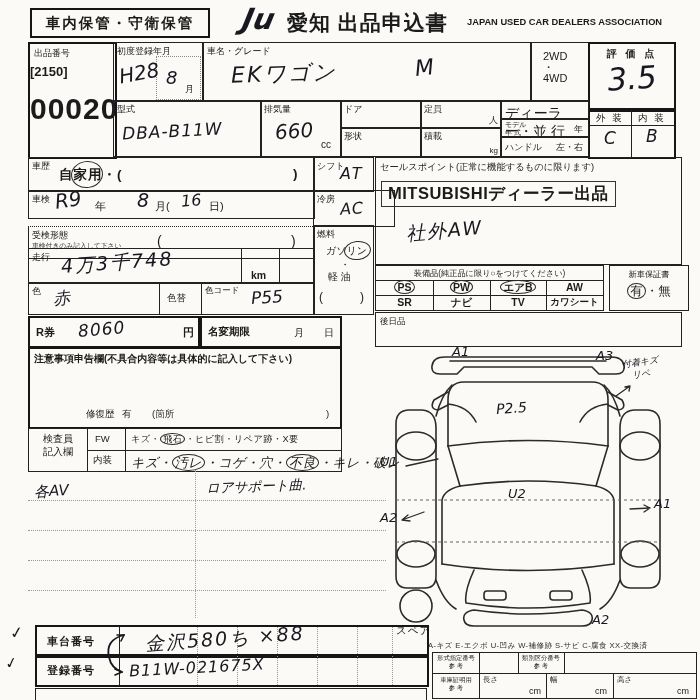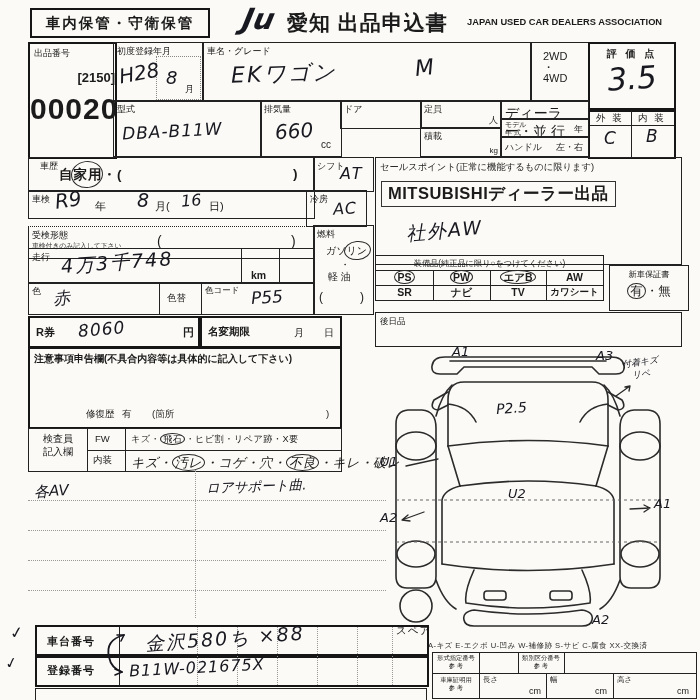--- a/index.html
+++ b/index.html
@@ -23,21 +23,21 @@
 
   <div class="box2" style="left:30px;top:8px;width:176px;height:26px;display:flex;align-items:center;justify-content:center;">
     <span class="b" style="font-size:14.5px;letter-spacing:2px;">車内保管・守衛保管</span>
   </div>
   <span class="abs hw b" style="left:243px;top:2px;font-size:29px;transform:skewX(-12deg);">Ju</span>
   <span class="abs b" style="left:287px;top:9px;font-size:21px;letter-spacing:1px;">愛知 出品申込書</span>
   <span class="abs b" style="left:467px;top:17px;font-size:9.3px;">JAPAN USED CAR DEALERS ASSOCIATION</span>
 
   <div class="box2" style="left:28px;top:42px;width:85px;height:113px;">
     <span class="lbl abs" style="left:4px;top:3px;">出品番号</span>
-    <div class="abs b" style="left:0;top:26px;width:100%;text-align:right;font-size:13px;">[2150]</div>
+    <div class="abs b" style="left:0;top:20px;width:100%;text-align:left;font-size:13px;">[2150]</div>
     <div class="abs b" style="left:0;top:48px;width:100%;text-align:center;font-size:30px;letter-spacing:1px;">00020</div>
   </div>
 
   <div class="box" style="left:113px;top:42px;width:89px;height:58px;">
     <span class="lbl abs" style="left:3px;top:2px;">初度登録年月</span>
     <div class="abs" style="left:42px;top:13px;width:43px;height:42px;border:1px dotted #888;"></div>
     <span class="abs hw" style="left:5px;top:18px;font-size:20px;transform:rotate(-10deg);">H28</span>
     <span class="abs hw" style="left:52px;top:24px;font-size:18px;">8</span>
     <span class="abs lbl" style="left:71px;top:40px;">月</span>
   </div>
@@ -76,20 +76,23 @@
     <span class="abs hw" style="left:8px;top:20px;font-size:17px;transform:rotate(-3deg);letter-spacing:1px;">DBA-B11W</span>
   </div>
   <div class="box" style="left:260px;top:100px;width:80px;height:55px;">
     <span class="lbl abs" style="left:3px;top:2px;">排気量</span>
     <span class="abs hw" style="left:14px;top:18px;font-size:20px;transform:rotate(-4deg);">660</span>
     <span class="abs" style="left:60px;top:38px;font-size:10px;">cc</span>
   </div>
   <div class="box" style="left:340px;top:100px;width:80px;height:27px;">
     <span class="lbl abs" style="left:3px;top:2px;">ドア</span>
   </div>
+  <div class="box" style="left:340px;top:127px;width:80px;height:28px;">
+    <span class="lbl abs" style="left:3px;top:2px;">形状</span>
+  </div>
   <div class="box" style="left:420px;top:100px;width:80px;height:27px;">
     <span class="lbl abs" style="left:3px;top:2px;">定員</span>
     <span class="lbl abs" style="right:3px;bottom:1px;">人</span>
   </div>
   <div class="box" style="left:420px;top:127px;width:80px;height:28px;">
     <span class="lbl abs" style="left:3px;top:2px;">積載</span>
     <span class="abs" style="right:3px;bottom:1px;font-size:8px;">kg</span>
   </div>
   <div class="box" style="left:500px;top:100px;width:87px;height:18px;">
     <span class="abs" style="left:4px;top:4px;font-size:14px;">ディーラー・並 行</span>
@@ -98,21 +101,21 @@
     <span class="abs" style="left:4px;top:1px;font-size:7px;">モデル</span>
     <span class="abs" style="left:4px;top:9px;font-size:7px;">年 式</span>
     <span class="abs" style="right:5px;top:4px;font-size:9px;">年</span>
   </div>
   <div class="box" style="left:500px;top:136px;width:87px;height:19px;">
     <span class="abs" style="left:4px;top:4px;font-size:9px;">ハンドル</span>
     <span class="abs" style="right:5px;top:4px;font-size:9px;">左・右</span>
   </div>
 
   <div class="box" style="left:28px;top:157px;width:285px;height:33px;">
-    <span class="lbl abs" style="left:3px;top:2px;margin-left:8px;">車歴</span>
+    <span class="lbl abs" style="left:3px;top:2px;">車歴</span>
     <span class="abs b" style="left:30px;top:8px;font-size:13.5px;letter-spacing:1px;">自家用・(</span>
     <span class="abs b" style="left:264px;top:8px;font-size:13.5px;">)</span>
     <div class="ell" style="left:42px;top:3px;width:30px;height:25px;transform:rotate(-8deg);"></div>
   </div>
 
   <div class="box" style="left:28px;top:190px;width:285px;height:27px;">
     <span class="lbl abs" style="left:3px;top:2px;">車検</span>
     <span class="abs hw" style="left:26px;top:-3px;font-size:20px;transform:rotate(-8deg);">R9</span>
     <span class="abs" style="left:66px;top:8px;font-size:11px;">年</span>
     <span class="abs hw" style="left:108px;top:-2px;font-size:19px;">8</span>
@@ -143,21 +146,21 @@
     <span class="abs" style="left:138px;top:9px;font-size:9.5px;">色替</span>
     <div class="abs" style="left:172px;top:0;height:100%;border-left:1px solid #222;"></div>
     <span class="abs" style="left:176px;top:2px;font-size:8.5px;">色コード</span>
     <span class="abs hw" style="left:222px;top:4px;font-size:17px;transform:rotate(-4deg);">P55</span>
   </div>
 
   <div class="box" style="left:313px;top:157px;width:59px;height:33px;">
     <span class="lbl abs" style="left:3px;top:2px;">シフト</span>
     <span class="abs hw" style="left:26px;top:6px;font-size:16px;letter-spacing:2px;">AT</span>
   </div>
-  <div class="box" style="left:306px;top:190px;width:59px;height:35px;">
+  <div class="box" style="left:313px;top:190px;width:59px;height:35px;padding-left:21px;">
     <span class="lbl abs" style="left:3px;top:2px;">冷房</span>
     <span class="abs hw" style="left:26px;top:8px;font-size:16px;transform:rotate(-4deg);letter-spacing:1px;">AC</span>
   </div>
   <div class="box" style="left:313px;top:225px;width:59px;height:88px;">
     <span class="lbl abs" style="left:3px;top:2px;">燃料</span>
     <span class="abs" style="left:12px;top:18px;font-size:10px;">ガソリン</span>
     <div class="ell" style="left:30px;top:15px;width:25px;height:17px;transform:rotate(-6deg);"></div>
     <span class="abs" style="left:26px;top:32px;font-size:10px;">・</span>
     <span class="abs" style="left:14px;top:44px;font-size:10px;">軽 油</span>
     <span class="abs" style="left:5px;top:64px;font-size:12px;">(</span>
@@ -210,21 +213,21 @@
     <span class="abs hw" style="left:6px;top:12px;font-size:15px;transform:rotate(-3deg);">各AV</span>
     <span class="abs hw" style="left:178px;top:8px;font-size:13.5px;transform:rotate(-2deg);">ロアサポート曲.</span>
   </div>
 
   <div class="box" style="left:375px;top:157px;width:305px;height:106px;">
     <span class="abs" style="left:4px;top:3px;font-size:9.3px;">セールスポイント(正常に機能するものに限ります)</span>
     <span class="abs b" style="left:5px;top:23px;font-size:16.5px;border:1.5px solid #333;padding:1px 6px;letter-spacing:0.5px;">MITSUBISHIディーラー出品</span>
     <span class="abs hw" style="left:30px;top:60px;font-size:19px;transform:rotate(-5deg);letter-spacing:2px;">社外AW</span>
   </div>
 
-  <div class="box" style="left:375px;top:255px;width:227px;height:44px;">
+  <div class="box" style="left:375px;top:265px;width:227px;height:44px;">
     <div class="abs" style="left:0;top:2px;width:100%;text-align:center;font-size:8.2px;">装備品(純正品に限り○をつけてください)</div>
     <div class="abs" style="left:0;top:14px;width:100%;border-top:1px solid #222;"></div>
     <div class="abs" style="left:0;top:29px;width:100%;border-top:1px solid #222;"></div>
     <div class="abs" style="left:57px;top:14px;height:30px;border-left:1px solid #222;"></div>
     <div class="abs" style="left:114px;top:14px;height:30px;border-left:1px solid #222;"></div>
     <div class="abs" style="left:170px;top:14px;height:30px;border-left:1px solid #222;"></div>
     <div class="abs b" style="left:0;top:15px;width:57px;text-align:center;font-size:10.5px;"><span class="circ">PS</span></div>
     <div class="abs b" style="left:57px;top:15px;width:57px;text-align:center;font-size:10.5px;"><span class="circ">PW</span></div>
     <div class="abs b" style="left:114px;top:15px;width:56px;text-align:center;font-size:10.5px;"><span class="circ">エアB</span></div>
     <div class="abs b" style="left:170px;top:15px;width:57px;text-align:center;font-size:10.5px;"><span>AW</span></div>

